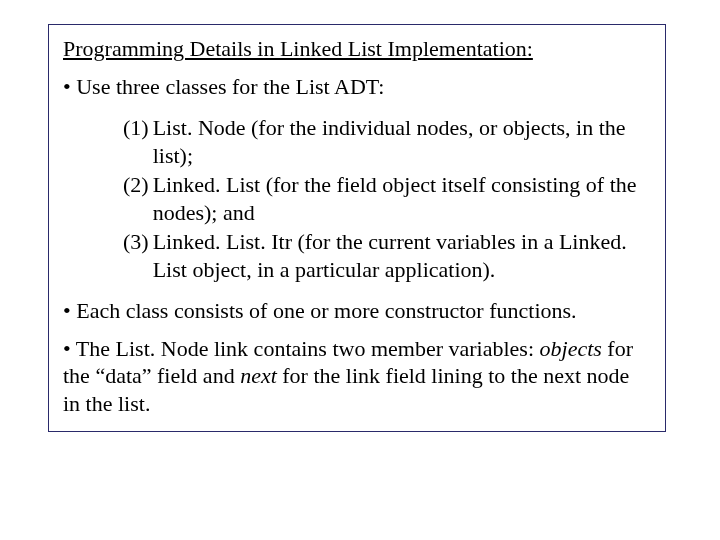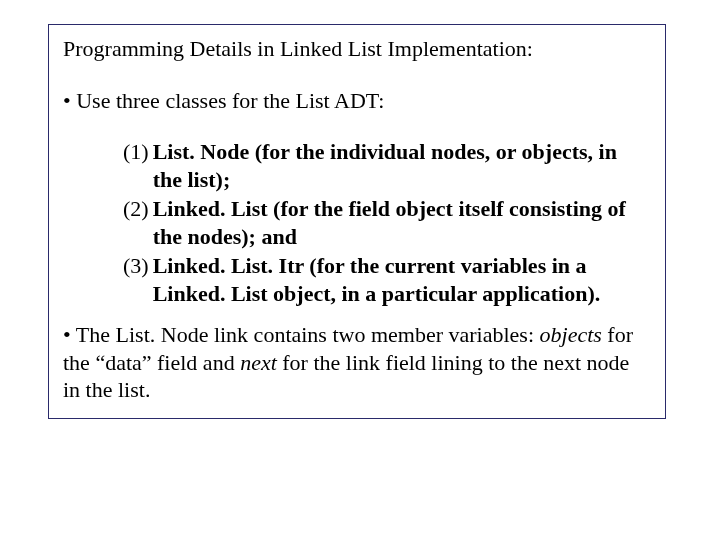--- a/index.html
+++ b/index.html
@@ -16,40 +16,40 @@
     position: absolute;
     left: 48px;
     top: 24px;
     width: 618px;
     border: 1px solid #2a2a6a;
     padding: 10px 14px 14px 14px;
     box-sizing: border-box;
     line-height: 1.25;
   }
   .title {
+    text-decoration: underline;
     margin-bottom: 2px;
   }
   .bullet {
-    margin: 24px 0;
+    margin: 10px 0;
   }
   .numlist {
     margin: 14px 0 14px 60px;
   }
   .numitem {
     display: flex;
     margin-bottom: 2px;
   }
   .numitem .n {
     flex: 0 0 auto;
     margin-right: 4px;
     white-space: nowrap;
   }
   .numitem .t {
     flex: 1 1 auto;
-    font-weight: bold;
   }
   .para {
     margin: 10px 0 0 0;
   }
 </style>
 </head>
 <body>
 
 <div class="frame">
 
@@ -67,18 +67,21 @@
     <div class="numitem">
       <span class="n">(2) </span>
       <span class="t">Linked. List (for the field object itself consisting of the nodes); and</span>
     </div>
     <div class="numitem">
       <span class="n">(3) </span>
       <span class="t">Linked. List. Itr (for the current variables in a Linked. List object, in a particular application).</span>
     </div>
   </div>
 
+  <div class="para">
+    <span>• </span><span>Each class consists of one or more constructor functions.</span>
+  </div>
 
   <div class="para">
     <span>• </span><span>The List. Node link contains two member variables: </span><i>objects</i><span> for the “data” field and </span><i>next</i><span> for the link field lining to the next node in the list.</span>
   </div>
 
 </div>
 
 </body></html>

